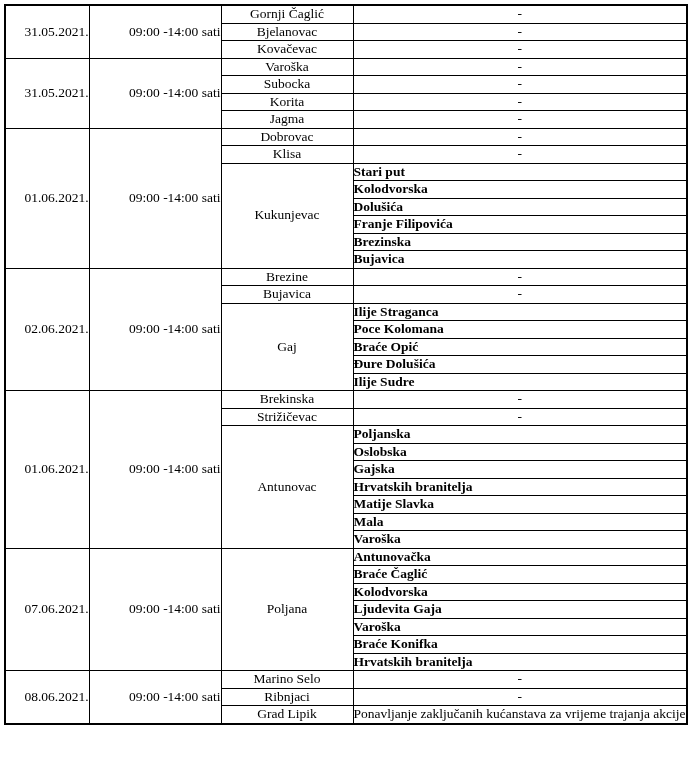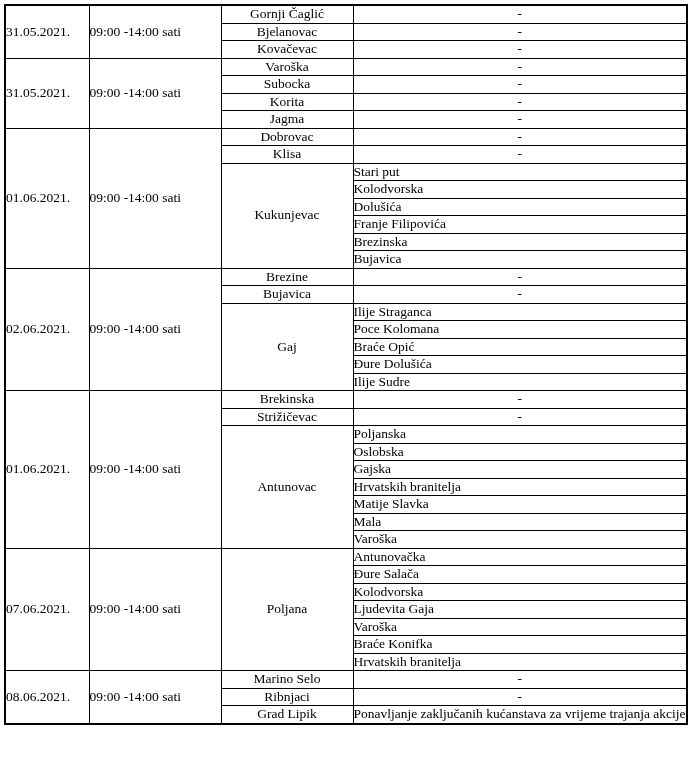--- a/index.html
+++ b/index.html
@@ -28,29 +28,30 @@
     line-height: 16.5px;
     padding: 0;
     vertical-align: middle;
     overflow: hidden;
     white-space: nowrap;
   }
   table.schedule {
     border: 2px solid #000000;
   }
   td.date-cell, td.time-cell {
-    text-align: left;
+    text-align: right;
   }
   td.place-cell {
     text-align: center;
     padding-left: 9px;
   }
   td.street-cell {
     text-align: left;
     padding-left: 10px;
+    font-weight: bold;
   }
   td.dash-cell {
     text-align: center;
     padding-left: 0;
   }
   td.note-cell {
     text-align: center;
     padding-left: 4px;
     padding-right: 4px;
     white-space: normal;
@@ -187,21 +188,21 @@
         <tr>
           <td class="street-cell">Varoška</td>
         </tr>
         <tr>
           <td class="date-cell" rowspan="7">07.06.2021.</td>
           <td class="time-cell" rowspan="7">09:00 -14:00 sati</td>
           <td class="place-cell" rowspan="7">Poljana</td>
           <td class="street-cell">Antunovačka</td>
         </tr>
         <tr>
-          <td class="street-cell">Đure Salača</td>
+          <td class="street-cell">Braće Čaglić</td>
         </tr>
         <tr>
           <td class="street-cell">Kolodvorska</td>
         </tr>
         <tr>
           <td class="street-cell">Ljudevita Gaja</td>
         </tr>
         <tr>
           <td class="street-cell">Varoška</td>
         </tr>

